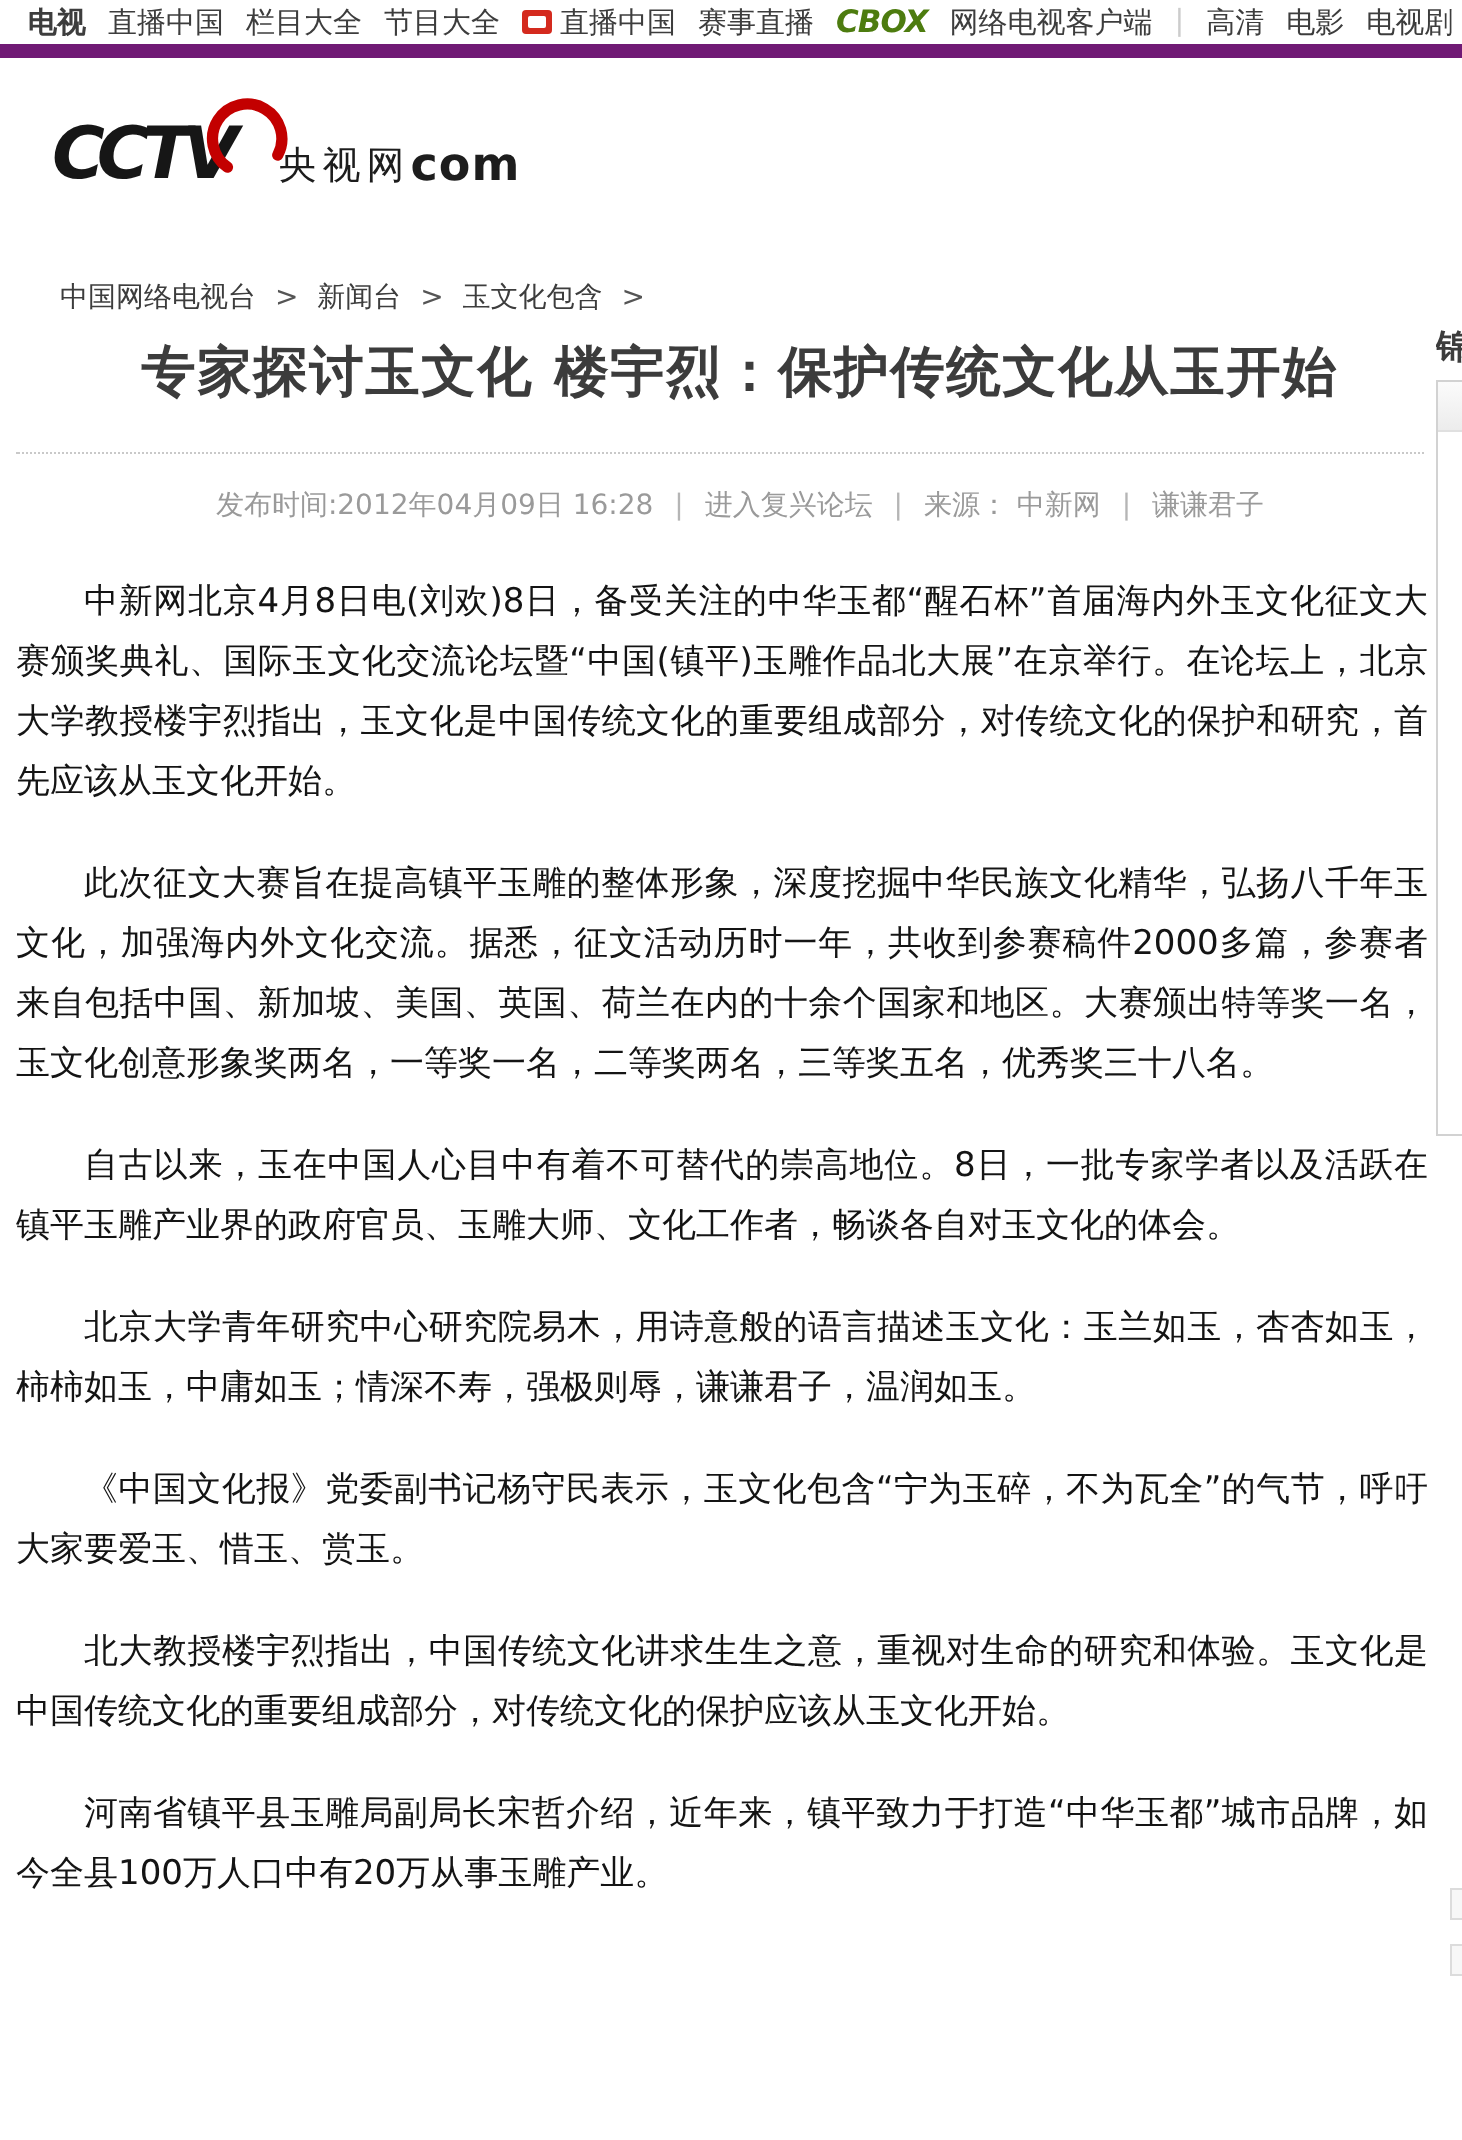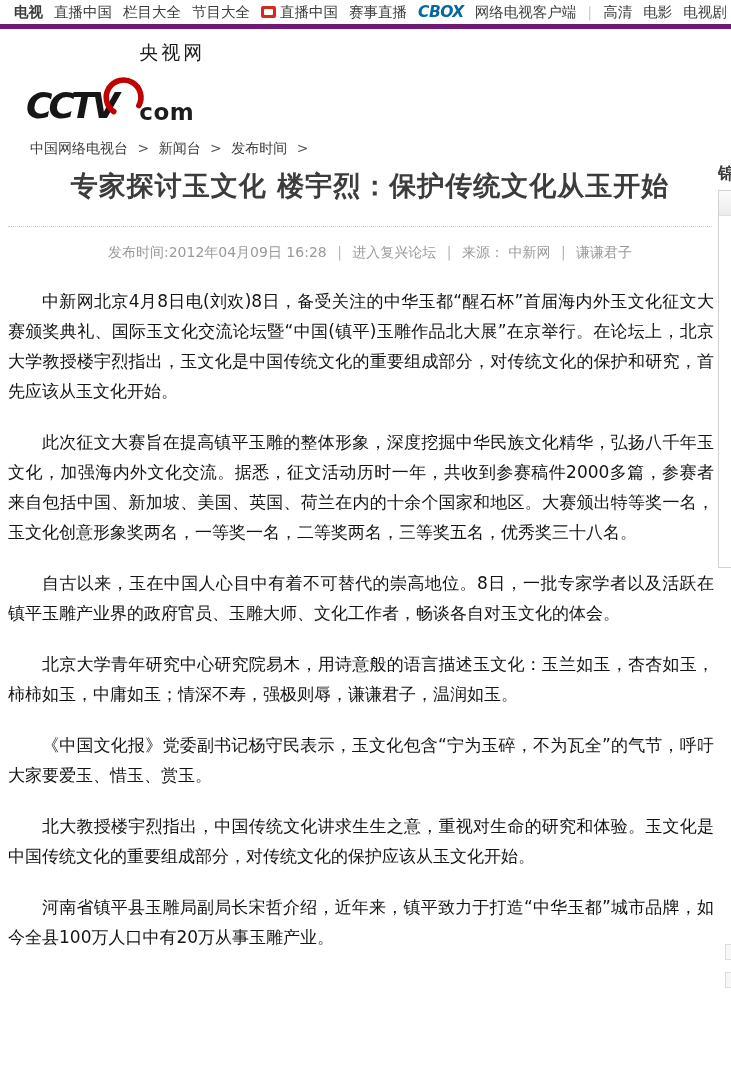--- a/index.html
+++ b/index.html
@@ -4,47 +4,47 @@
 <style>
   html,body{margin:0;padding:0;}
   body{
     width:731px;height:1070px;position:relative;overflow:hidden;
     background:#ffffff;font-family:"DejaVu Sans","Liberation Sans",sans-serif;
   }
   
   .topnav{
     position:absolute;top:0;left:0;width:731px;height:29px;
     display:flex;align-items:center;padding-left:14px;box-sizing:border-box;
-    border-bottom:5px solid #701a75;background:#fff;
+    border-bottom:7px solid #701a75;background:#fff;
     white-space:nowrap;overflow:hidden;font-size:14.5px;color:#3d3d3d;
   }
   .nav-item{margin-right:11px;cursor:pointer;display:inline-flex;align-items:center;}
   .nav-item.bold{font-weight:bold;}
   .live-icon{
     display:inline-block;width:15px;height:12px;background:#d42a1e;border-radius:2px;
     margin-right:4px;position:relative;
   }
   .live-icon::after{
     content:"";position:absolute;left:3px;top:3px;width:9px;height:6px;
     background:#fff;border-radius:1px;
   }
   .cbox{
-    color:#0369a1;font-weight:900;font-style:italic;font-size:15.5px;letter-spacing:-0.5px;
+    color:#4d7c0f;font-weight:900;font-style:italic;font-size:15.5px;letter-spacing:-0.5px;
   }
   .nav-sep{color:#cccccc;margin-right:11px;}
   
   .logo{
     position:absolute;top:42px;left:26px;display:flex;align-items:flex-end;cursor:pointer;
   }
   .logo-brand{
     font-size:36px;font-weight:900;font-style:italic;letter-spacing:-4px;
     color:#161616;line-height:0.9;
   }
   .logo-swoosh{margin-left:-16px;margin-bottom:0px;}
-  .logo-col{display:flex;flex-direction:column;align-items:flex-start;margin-left:-12px;gap:40px;}
+  .logo-col{display:flex;flex-direction:row;align-items:center;margin-left:-12px;}
   .logo-cn{font-size:19px;color:#1d1d1d;letter-spacing:3px;font-weight:500;line-height:1.1;}
   .logo-com{font-size:23px;color:#1d1d1d;font-weight:600;line-height:0.85;letter-spacing:0.5px;}
   
   .breadcrumb{
     position:absolute;top:140px;left:30px;font-size:14px;color:#3d3d3d;
   }
   .breadcrumb a{color:#3d3d3d;text-decoration:none;cursor:pointer;}
   .crumb-sep{margin:0 5px;color:#555;}
   
   .article-title{
@@ -121,21 +121,21 @@
       <span class="logo-cn">央视网</span>
       <span class="logo-com">com</span>
     </span>
   </div>
 
   <nav class="breadcrumb">
     <a>中国网络电视台</a>
     <span class="crumb-sep">&gt;</span>
     <a>新闻台</a>
     <span class="crumb-sep">&gt;</span>
-    <a>发布时间</a>
+    <a>玉文化包含</a>
     <span class="crumb-sep">&gt;</span>
   </nav>
 
   <h1 class="article-title">专家探讨玉文化 楼宇烈：保护传统文化从玉开始</h1>
 
   <div class="dotted-sep"></div>
 
   <div class="article-meta">
     <span>发布时间:2012年04月09日 16:28</span>
     <span class="msep">|</span>

